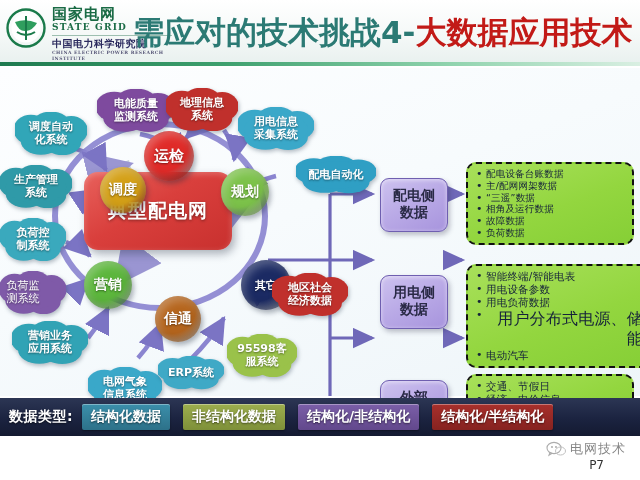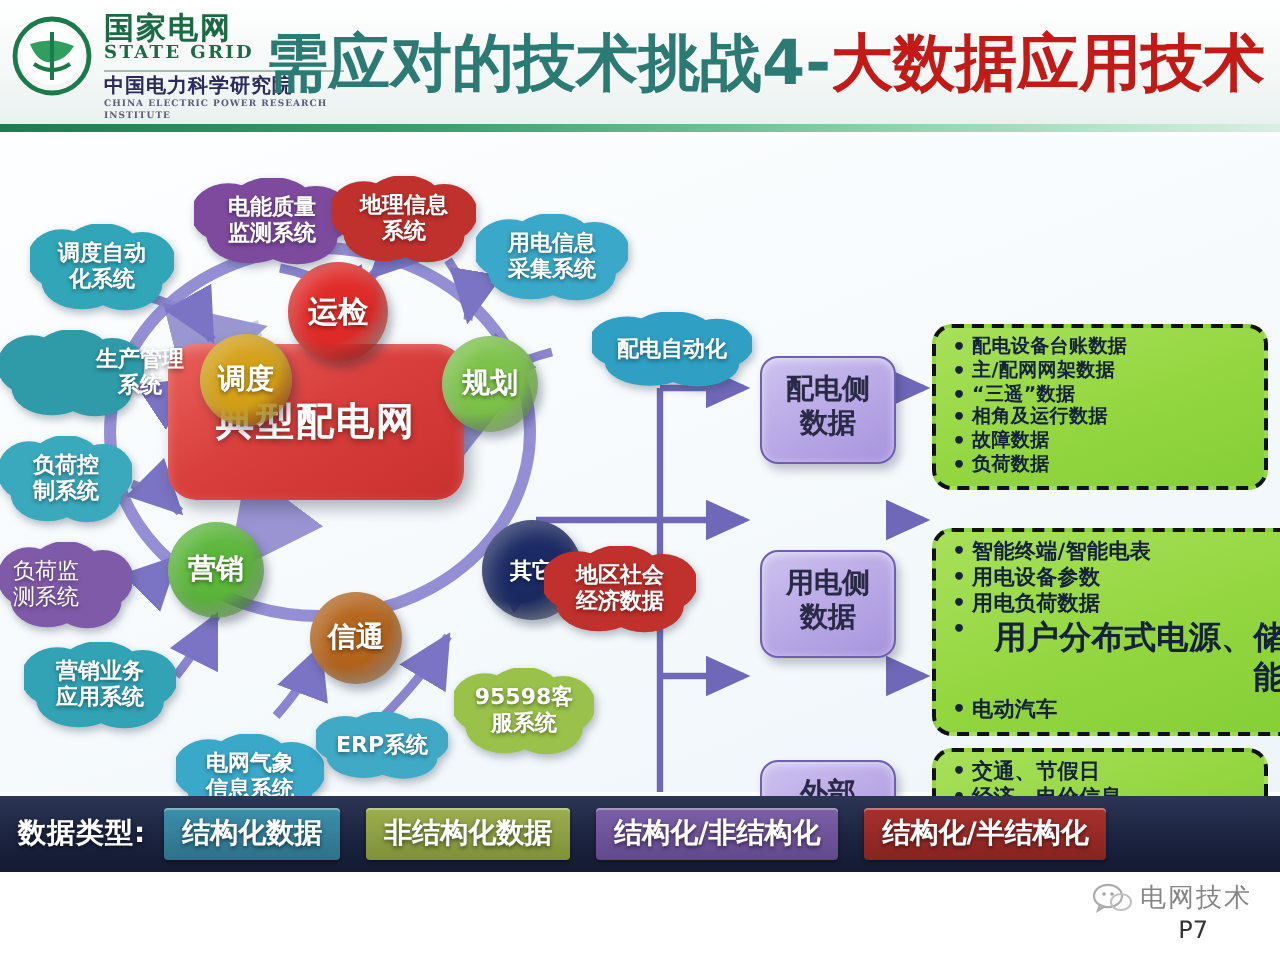--- a/index.html
+++ b/index.html
@@ -58,21 +58,21 @@
     justify-content:center; text-align:center; color:#2a2a46; font-weight:bold;
     line-height:1.25; border:1px solid #6f5fb0;
     background: linear-gradient(150deg,#cdc2ef 0%,#b9a9e6 50%,#a794dd 100%);
     box-shadow: 2px 3px 5px rgba(40,40,70,.28), inset 0 1px 4px rgba(255,255,255,.55); font-family: Liberation Mono, monospace; }
 
   .listbox { position:absolute; border:2px dashed #111; border-radius:10px;
     background: linear-gradient(160deg,#a8e05a 0%,#93d63f 55%,#86cf36 100%);
     padding:4px 5px 4px 7px; }
   .listbox ul { list-style:none; }
   .listbox li { position:relative; padding-left:11px; color:#15223a;
-    font-weight:bold; line-height:1.24; letter-spacing:.2px; }
+    font-weight:normal; line-height:1.24; letter-spacing:.2px; }
   .listbox li::before { content:"•"; position:absolute; left:1px; top:-1px; font-size:11px; }
 
   
   .legend { position:absolute; left:0; top:398px; width:640px; height:38px;
     background: linear-gradient(180deg,#2c3654 0%,#1b2340 55%,#141a31 100%);
     display:flex; align-items:center; }
   .legend-label { color:#ffffff; font-weight:bold; font-size:14px;
     margin-left:9px; margin-right:9px; letter-spacing:.5px; white-space:nowrap;
     text-shadow:0 1px 2px rgba(0,0,0,.6); }
   .chip { height:26px; display:flex; align-items:center; justify-content:center;
@@ -247,21 +247,21 @@
         </div>
         <div style="position: absolute; left: 0px; top: 97px; width: 72px; height: 44px;">
           <svg width="72" height="44" viewBox="0 0 72 44" style="position: absolute; left: 0px; top: 0px; filter: drop-shadow(rgba(40, 60, 80, 0.35) 1px 2px 2px);">
             <ellipse cx="15.84" cy="17.6" rx="17.28" ry="14.96" fill="#2f9aa8"></ellipse>
             <ellipse cx="36" cy="13.2" rx="19.44" ry="13.64" fill="#2f9aa8"></ellipse>
             <ellipse cx="56.160000000000004" cy="18.48" rx="16.560000000000002" ry="14.520000000000001" fill="#2f9aa8"></ellipse>
             <ellipse cx="25.919999999999998" cy="29.040000000000003" rx="20.160000000000004" ry="13.64" fill="#2f9aa8"></ellipse>
             <ellipse cx="47.52" cy="29.92" rx="18.72" ry="13.2" fill="#2f9aa8"></ellipse>
             <ellipse cx="36" cy="22" rx="30.24" ry="15.84" fill="#2f9aa8"></ellipse>
           </svg>
-          <div style="position: absolute; left: 0px; top: 0px; width: 72px; height: 44px; display: flex; align-items: center; justify-content: center; text-align: center; color: rgb(255, 255, 255); font-weight: bold; font-size: 11px; line-height: 1.15; white-space: pre-line; text-shadow: rgba(0, 0, 0, 0.45) 0px 1px 2px; margin-left: 34px;">生产管理
+          <div style="position: absolute; left: 0px; top: 0px; width: 72px; height: 44px; display: flex; align-items: center; justify-content: center; text-align: center; color: rgb(255, 255, 255); font-weight: bold; font-size: 11px; line-height: 1.15; white-space: pre-line; text-shadow: rgba(0, 0, 0, 0.45) 0px 1px 2px;">生产管理
 系统</div>
         </div>
         <div style="position: absolute; left: 0px; top: 150px; width: 66px; height: 44px;">
           <svg width="66" height="44" viewBox="0 0 66 44" style="position: absolute; left: 0px; top: 0px; filter: drop-shadow(rgba(40, 60, 80, 0.35) 1px 2px 2px);">
             <ellipse cx="14.52" cy="17.6" rx="15.84" ry="14.96" fill="#3aa9bd"></ellipse>
             <ellipse cx="33" cy="13.2" rx="17.82" ry="13.64" fill="#3aa9bd"></ellipse>
             <ellipse cx="51.480000000000004" cy="18.48" rx="15.180000000000001" ry="14.520000000000001" fill="#3aa9bd"></ellipse>
             <ellipse cx="23.759999999999998" cy="29.040000000000003" rx="18.48" ry="13.64" fill="#3aa9bd"></ellipse>
             <ellipse cx="43.56" cy="29.92" rx="17.16" ry="13.2" fill="#3aa9bd"></ellipse>
             <ellipse cx="33" cy="22" rx="27.72" ry="15.84" fill="#3aa9bd"></ellipse>

